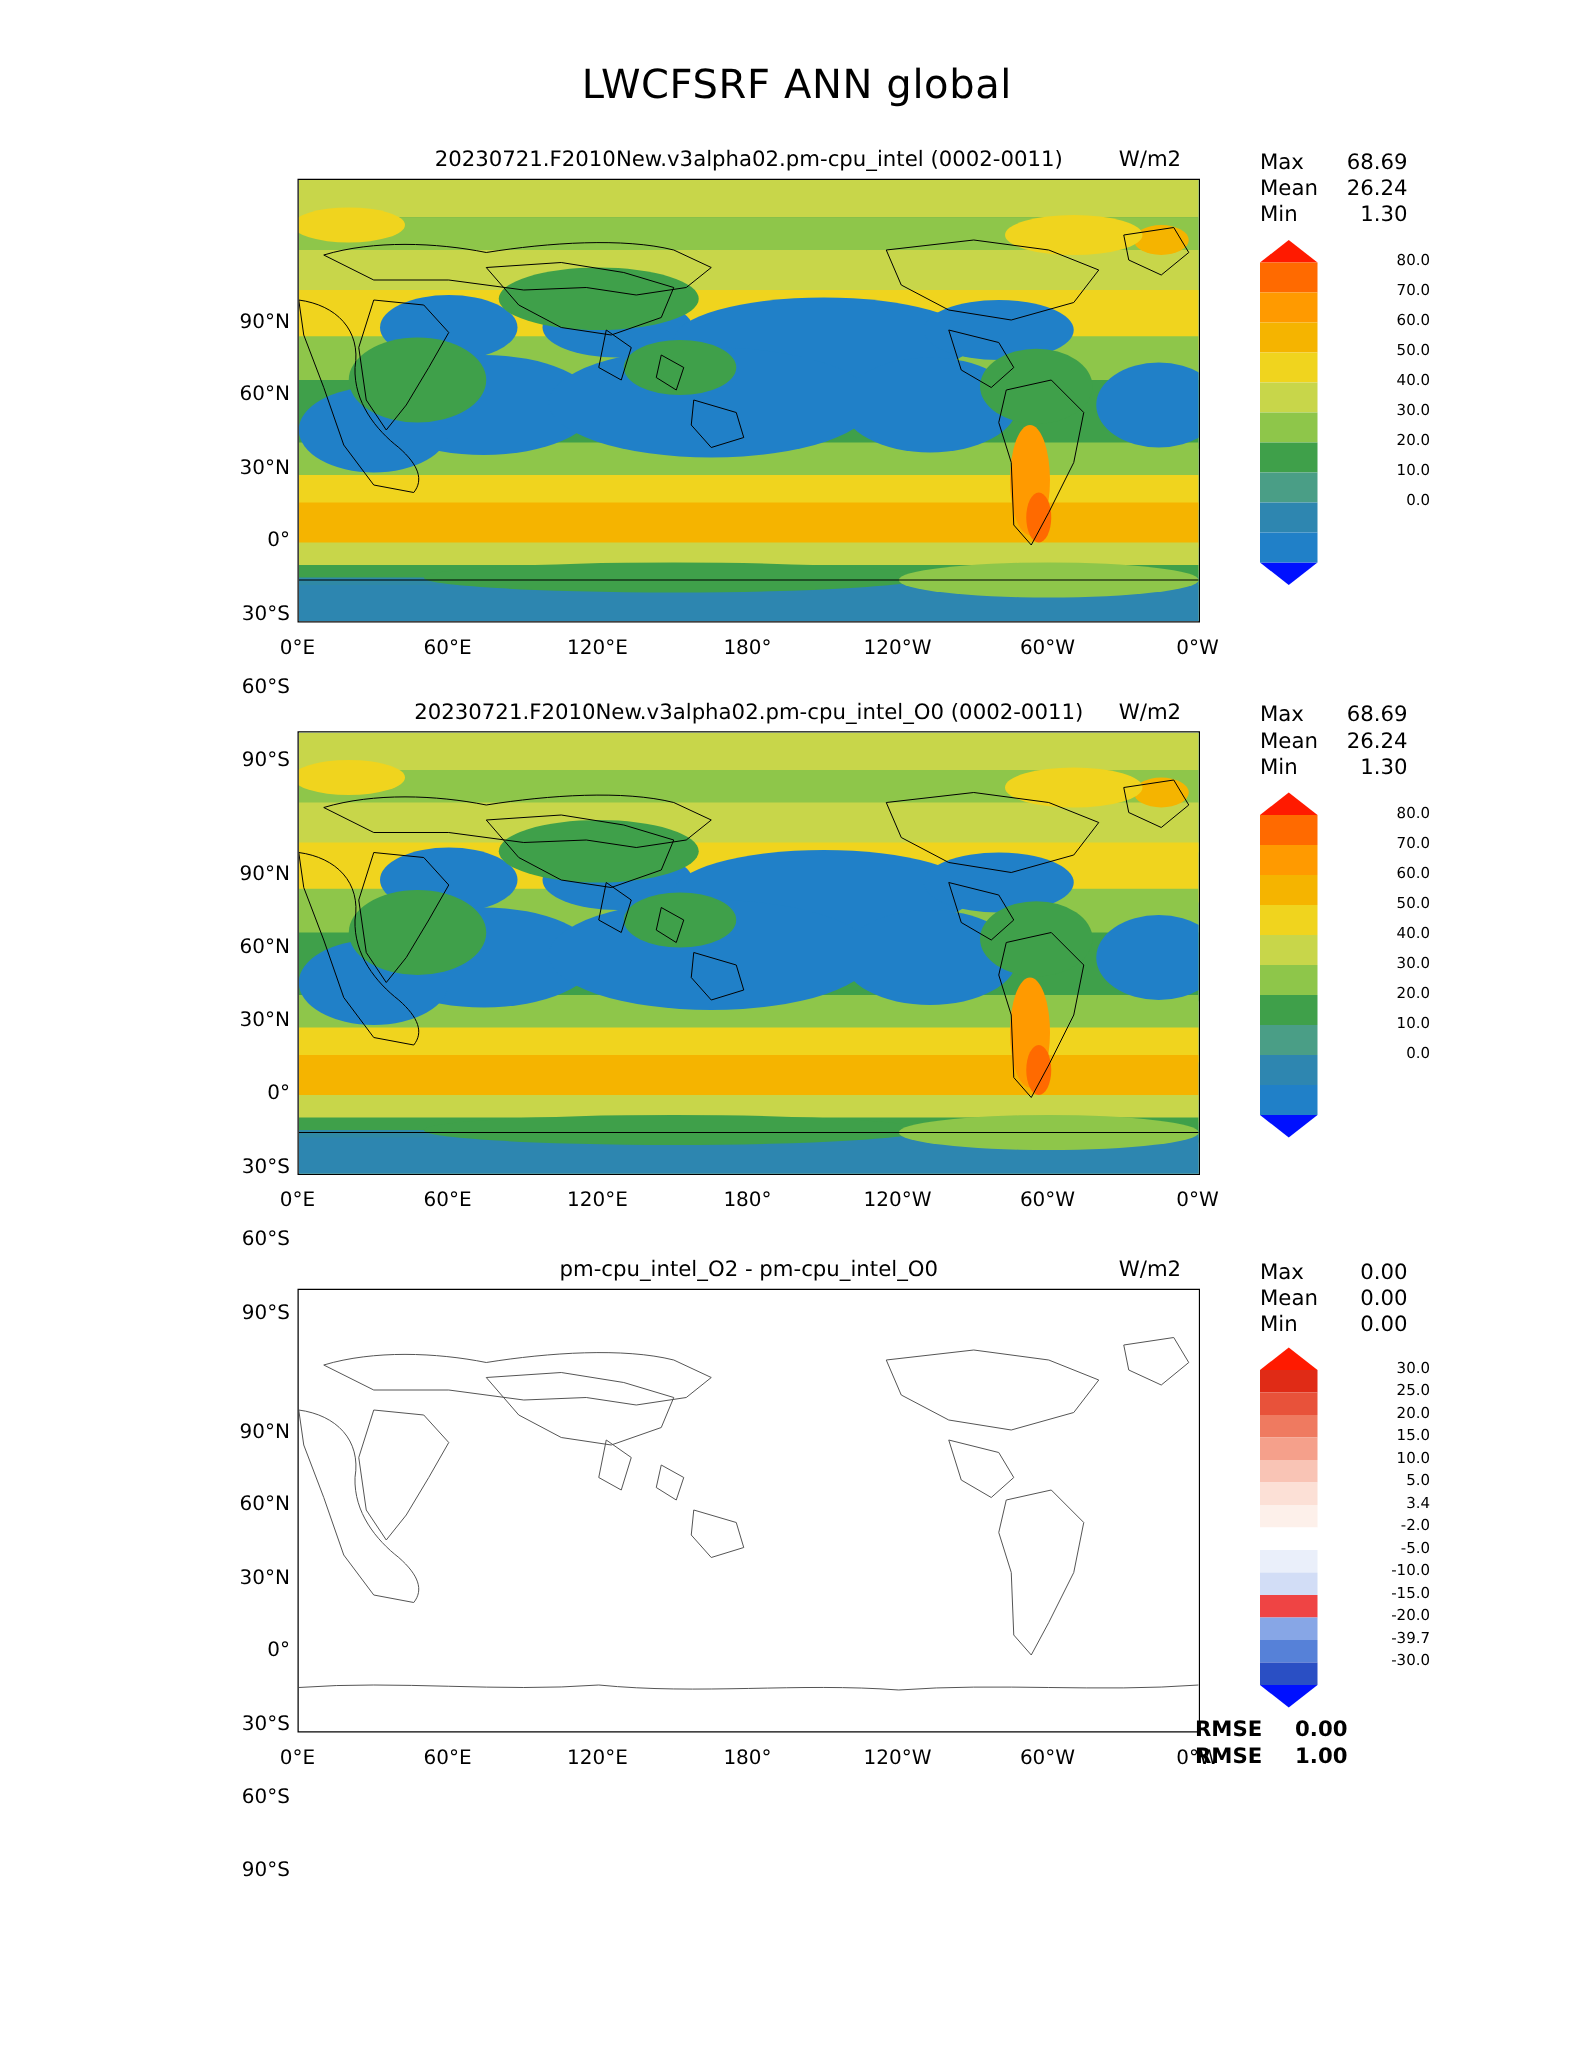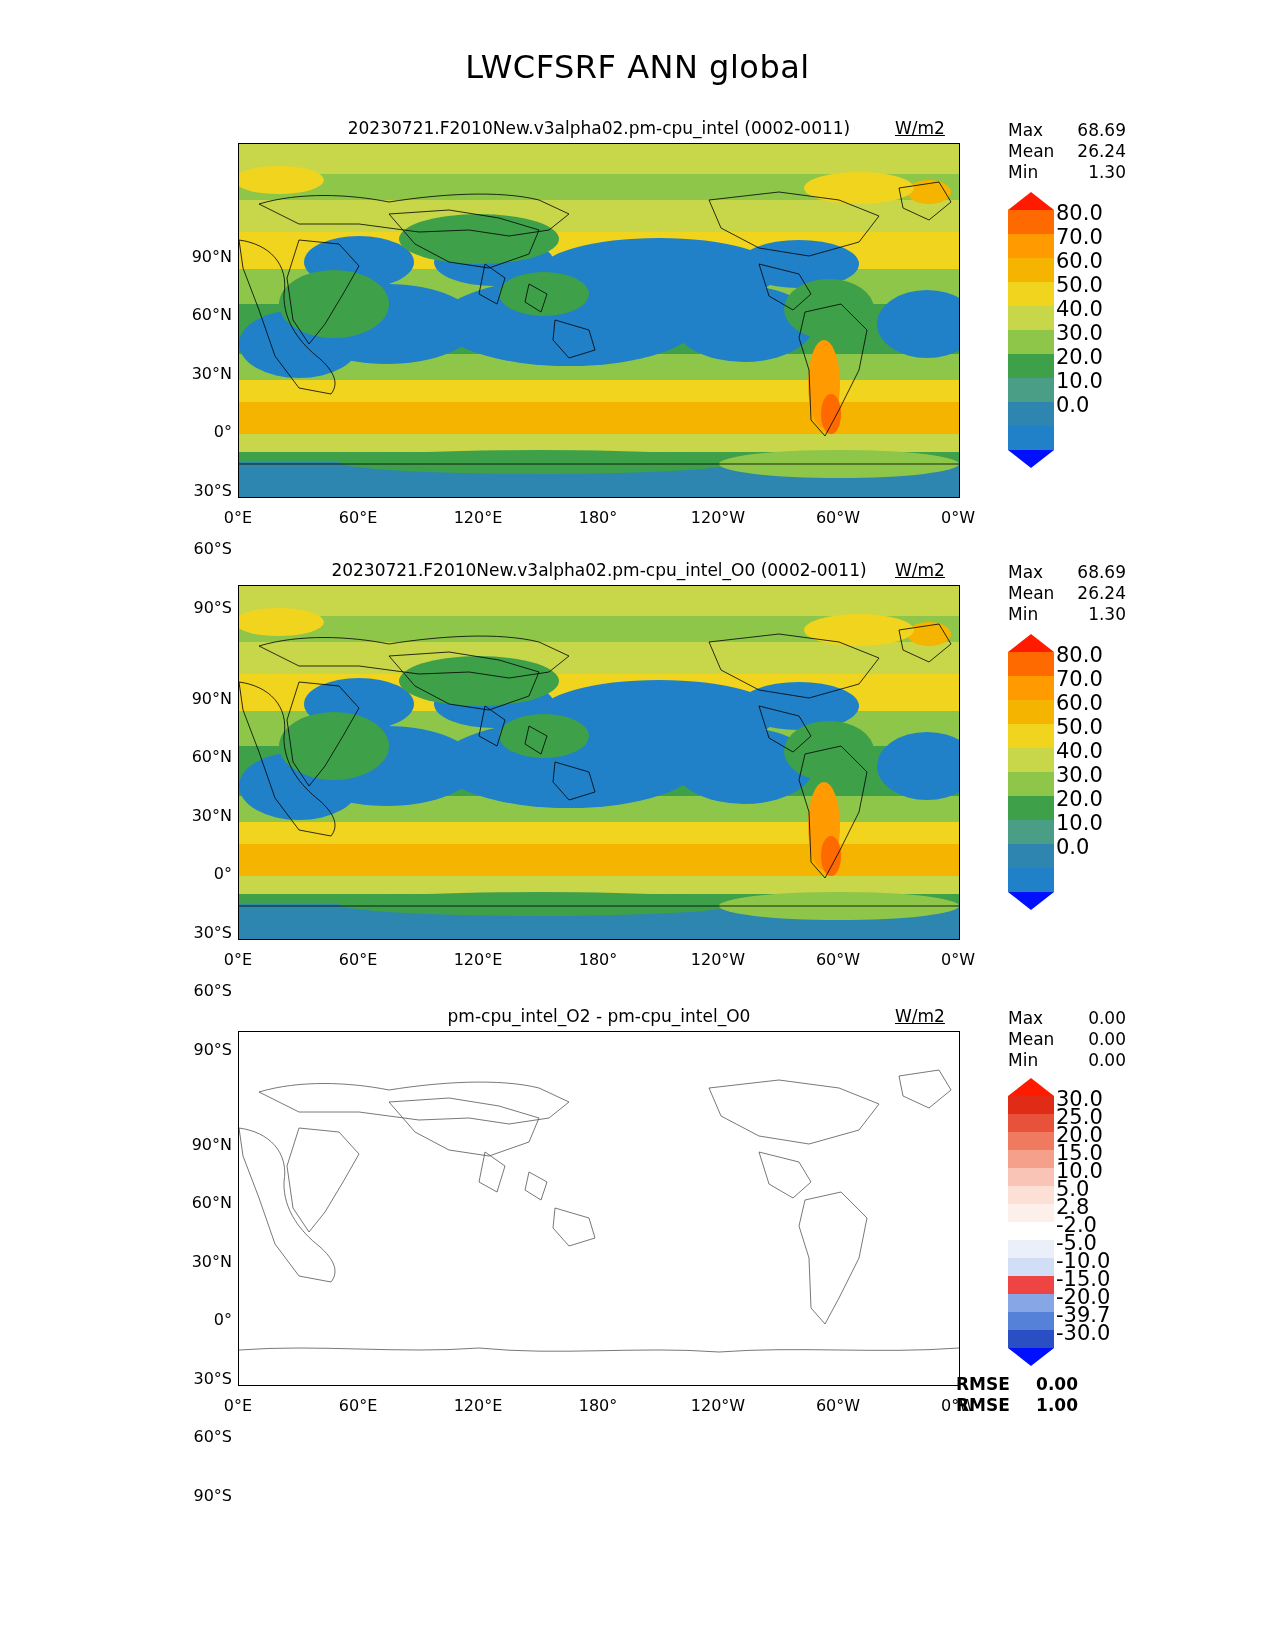--- a/index.html
+++ b/index.html
@@ -58,21 +58,20 @@
     text-align: center;
     font-size: 17px;
   }
   .panel-title.centered-title { text-align: center; }
   .units {
     position: absolute;
     left: 895px;
     top: 8px;
     font-size: 17px;
     width: 80px;
-    text-decoration: underline;
   }
   
   .ylab {
     position: absolute;
     right: 1043px;
     font-size: 16px;
     text-align: right;
     width: 70px;
     white-space: nowrap;
   }
@@ -106,25 +105,26 @@
     width: 0; height: 0;
     margin-left: 0;
     border-left: 23px solid transparent;
     border-right: 23px solid transparent;
   }
   .cbar .arrow-up { border-bottom: 18px solid #ff1a00; }
   .cbar .arrow-dn { border-top: 18px solid #0010ff; }
   .cbar .seg { width: 46px; position: relative; }
   .cbar .seg .tick-label {
     position: absolute;
-    left: 48px;
+    left: 66px;
     top: -9px;
-    font-size: 21px;
+    font-size: 12px;
     white-space: nowrap;
     width: 70px;
+    text-align: right;
   }
   .rmse-block {
     position: absolute;
     left: 956px;
     font-size: 17px;
     line-height: 21px;
     font-weight: bold;
   }
   .rmse-block .lbl { display: inline-block; width: 62px; }
   .rmse-block .val { display: inline-block; width: 60px; text-align: right; }
@@ -444,21 +444,21 @@
       <div class="seg" style="height:18px;background:#f5a08b">
           <span class="tick-label">15.0</span>
         </div>
       <div class="seg" style="height:18px;background:#f9c4b5">
           <span class="tick-label">10.0</span>
         </div>
       <div class="seg" style="height:18px;background:#fce0d6">
           <span class="tick-label">5.0</span>
         </div>
       <div class="seg" style="height:18px;background:#fdf0ea">
-          <span class="tick-label">2.8</span>
+          <span class="tick-label">3.4</span>
         </div>
       <div class="seg" style="height:18px;background:#ffffff">
           <span class="tick-label">-2.0</span>
         </div>
       <div class="seg" style="height:18px;background:#eaeffa">
           <span class="tick-label">-5.0</span>
         </div>
       <div class="seg" style="height:18px;background:#d2ddf6">
           <span class="tick-label">-10.0</span>
         </div>

